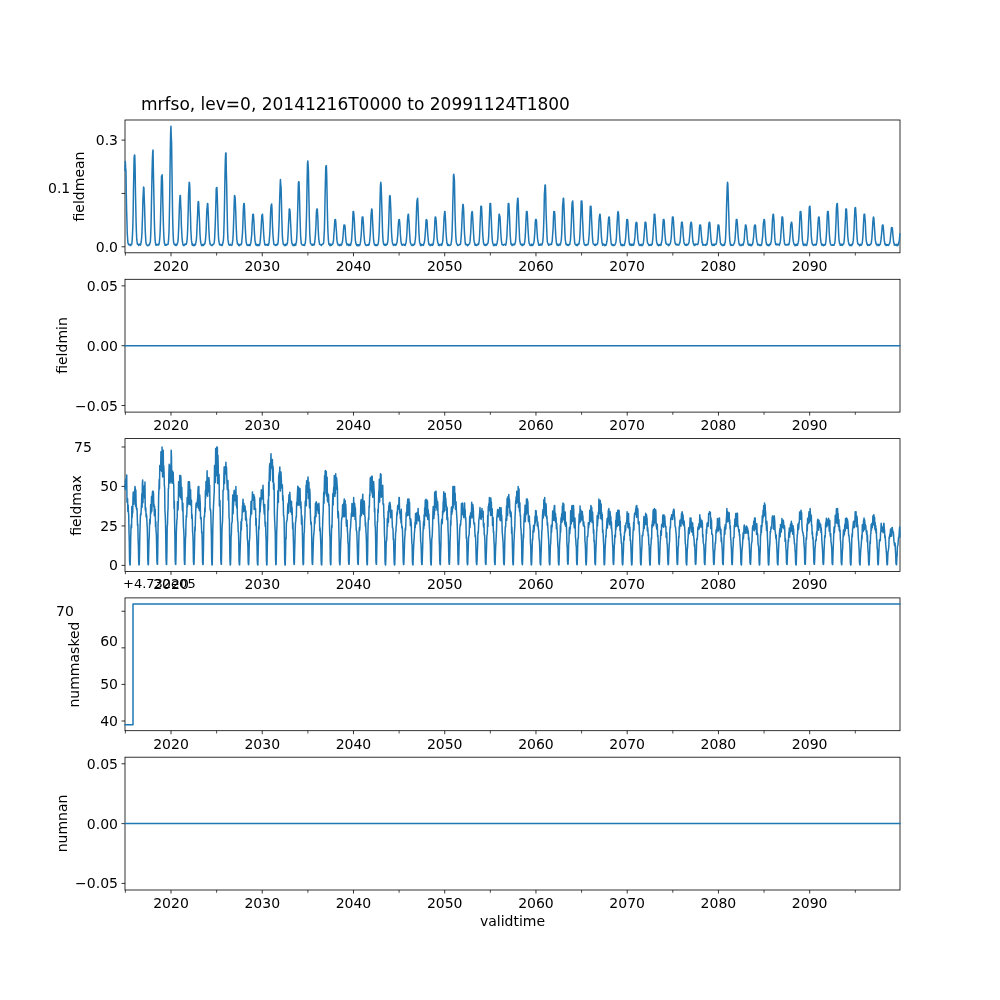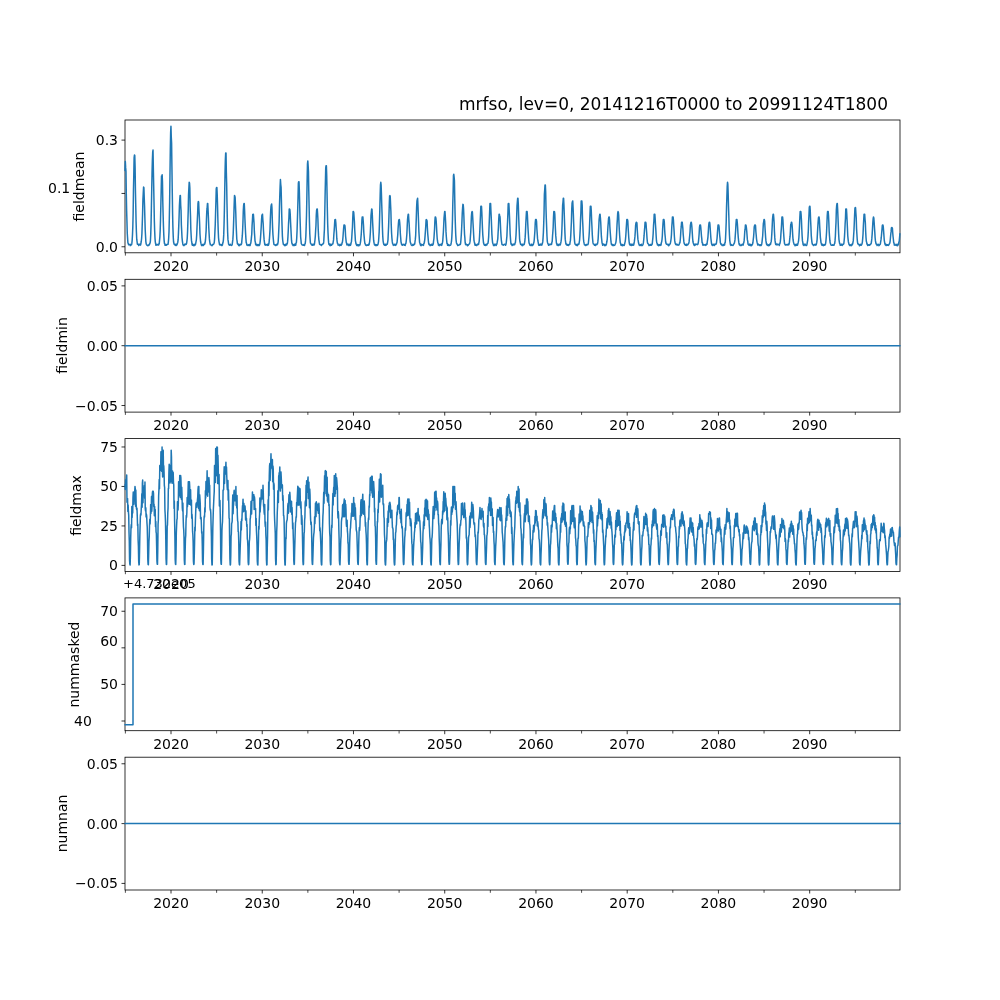--- a/index.html
+++ b/index.html
@@ -1,19 +1,19 @@
 <!DOCTYPE html>
 <html><head>
 <meta charset="utf-8">
 <style>
   html,body{margin:0;padding:0;background:#ffffff;}
   #fig{position:relative;width:1000px;height:1000px;background:#ffffff;
        font-family:"DejaVu Sans","Liberation Sans",sans-serif;color:#000;overflow:hidden;}
   .lbl{position:absolute;font-size:14px;line-height:14px;color:#000;white-space:nowrap;}
-  .title{position:absolute;left:113px;top:94px;width:775px;text-align:right;
+  .title{position:absolute;left:141px;top:94px;width:775px;text-align:left;
          font-size:17px;line-height:20px;}
   .xlab{position:absolute;left:125px;top:914px;width:775px;text-align:center;
         font-size:14px;line-height:14px;}
   .ylab{position:absolute;width:160px;height:15px;text-align:center;font-size:14px;
         line-height:15px;transform:rotate(-90deg);}
   .offset{position:absolute;left:123px;top:577px;font-size:13px;line-height:14px;}
   svg{position:absolute;left:0;top:0;}
 </style>
 </head>
 <body>
@@ -135,20 +135,21 @@
     </svg>
   <div class="title">mrfso, lev=0, 20141216T0000 to 20991124T1800</div>
 
   <div class="ylab" style="left:-1px;top:179px;">fieldmean</div>
   <div class="ylab" style="left:-18px;top:338px;">fieldmin</div>
   <div class="ylab" style="left:-4px;top:498px;">fieldmax</div>
   <div class="ylab" style="left:-6px;top:657px;">nummasked</div>
   <div class="ylab" style="left:-18px;top:816px;">numnan</div>
 
   <div class="offset">+4.732e05</div>
+  <div class="xlab">validtime</div>
 <div class="lbl" style="left: 141.003px; top: 258.8px; width: 60px; text-align: center;">2020</div>
     <div class="lbl" style="left: 232.243px; top: 258.8px; width: 60px; text-align: center;">2030</div>
     <div class="lbl" style="left: 323.483px; top: 258.8px; width: 60px; text-align: center;">2040</div>
     <div class="lbl" style="left: 414.723px; top: 258.8px; width: 60px; text-align: center;">2050</div>
     <div class="lbl" style="left: 505.962px; top: 258.8px; width: 60px; text-align: center;">2060</div>
     <div class="lbl" style="left: 597.202px; top: 258.8px; width: 60px; text-align: center;">2070</div>
     <div class="lbl" style="left: 688.442px; top: 258.8px; width: 60px; text-align: center;">2080</div>
     <div class="lbl" style="left: 779.682px; top: 258.8px; width: 60px; text-align: center;">2090</div>
     <div class="lbl" style="left: 48px; top: 239.773px; width: 70px; text-align: right;">0.0</div>
     <div class="lbl" style="left: 48px; top: 181px; width: 70px; ">0.1</div>
@@ -168,33 +169,33 @@
     <div class="lbl" style="left: 232.243px; top: 577.4px; width: 60px; text-align: center;">2030</div>
     <div class="lbl" style="left: 323.483px; top: 577.4px; width: 60px; text-align: center;">2040</div>
     <div class="lbl" style="left: 414.723px; top: 577.4px; width: 60px; text-align: center;">2050</div>
     <div class="lbl" style="left: 505.962px; top: 577.4px; width: 60px; text-align: center;">2060</div>
     <div class="lbl" style="left: 597.202px; top: 577.4px; width: 60px; text-align: center;">2070</div>
     <div class="lbl" style="left: 688.442px; top: 577.4px; width: 60px; text-align: center;">2080</div>
     <div class="lbl" style="left: 779.682px; top: 577.4px; width: 60px; text-align: center;">2090</div>
     <div class="lbl" style="left: 48px; top: 558.4px; width: 70px; text-align: right;">0</div>
     <div class="lbl" style="left: 48px; top: 518.923px; width: 70px; text-align: right;">25</div>
     <div class="lbl" style="left: 48px; top: 479.446px; width: 70px; text-align: right;">50</div>
-    <div class="lbl" style="left: 48px; top: 439.969px; width: 70px; text-align: right;">75</div>
+    <div class="lbl" style="left: 48px; top: 439.969px; width: 70px; text-align: center;">75</div>
     <div class="lbl" style="left: 141.003px; top: 736.7px; width: 60px; text-align: center;">2020</div>
     <div class="lbl" style="left: 232.243px; top: 736.7px; width: 60px; text-align: center;">2030</div>
     <div class="lbl" style="left: 323.483px; top: 736.7px; width: 60px; text-align: center;">2040</div>
     <div class="lbl" style="left: 414.723px; top: 736.7px; width: 60px; text-align: center;">2050</div>
     <div class="lbl" style="left: 505.962px; top: 736.7px; width: 60px; text-align: center;">2060</div>
     <div class="lbl" style="left: 597.202px; top: 736.7px; width: 60px; text-align: center;">2070</div>
     <div class="lbl" style="left: 688.442px; top: 736.7px; width: 60px; text-align: center;">2080</div>
     <div class="lbl" style="left: 779.682px; top: 736.7px; width: 60px; text-align: center;">2090</div>
-    <div class="lbl" style="left: 48px; top: 714.005px; width: 70px; text-align: center;">40</div>
+    <div class="lbl" style="left: 48px; top: 714.005px; width: 70px; text-align: right;">40</div>
     <div class="lbl" style="left: 48px; top: 677.421px; width: 70px; text-align: right;">50</div>
     <div class="lbl" style="left: 48px; top: 634px; width: 70px; text-align: right;">60</div>
-    <div class="lbl" style="left: 48px; top: 604.253px; width: 70px; text-align: right;">70</div>
+    <div class="lbl" style="left: 56px; top: 604.253px; width: 70px; text-align: left;">70</div>
     <div class="lbl" style="left: 141.003px; top: 896px; width: 60px; text-align: center;">2020</div>
     <div class="lbl" style="left: 232.243px; top: 896px; width: 60px; text-align: center;">2030</div>
     <div class="lbl" style="left: 323.483px; top: 896px; width: 60px; text-align: center;">2040</div>
     <div class="lbl" style="left: 414.723px; top: 896px; width: 60px; text-align: center;">2050</div>
     <div class="lbl" style="left: 505.962px; top: 896px; width: 60px; text-align: center;">2060</div>
     <div class="lbl" style="left: 597.202px; top: 896px; width: 60px; text-align: center;">2070</div>
     <div class="lbl" style="left: 688.442px; top: 896px; width: 60px; text-align: center;">2080</div>
     <div class="lbl" style="left: 779.682px; top: 896px; width: 60px; text-align: center;">2090</div>
     <div class="lbl" style="left: 48px; top: 756.78px; width: 70px; text-align: right;">0.05</div>
     <div class="lbl" style="left: 48px; top: 816.6px; width: 70px; text-align: right;">0.00</div>

